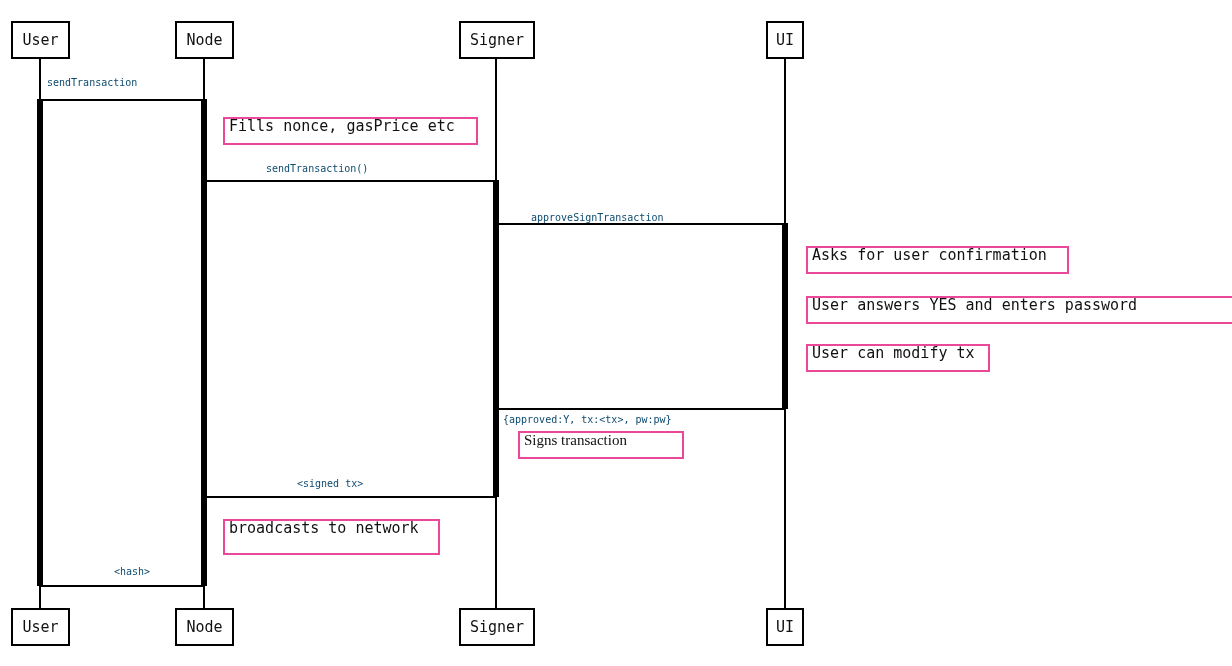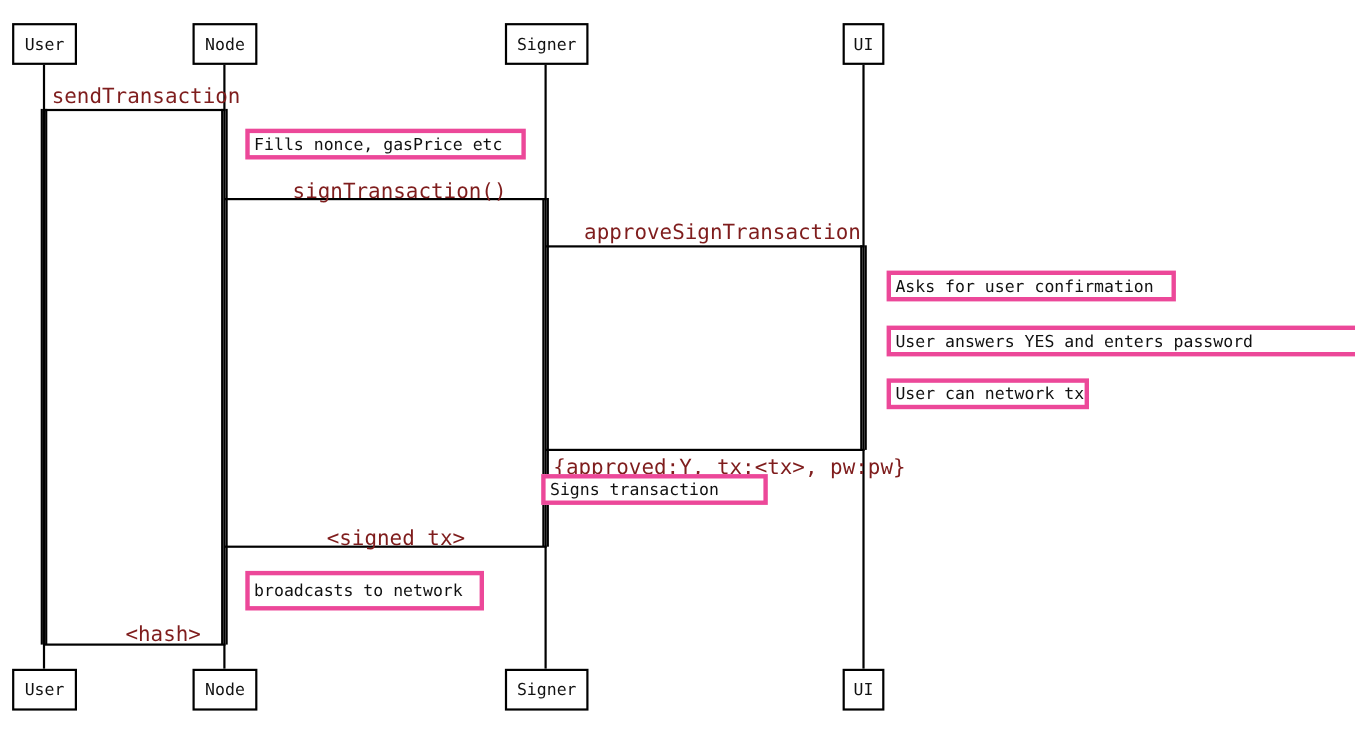--- a/index.html
+++ b/index.html
@@ -53,41 +53,41 @@
 
   
   .message {
     position: absolute;
     height: 2px;
     background: #000000;
     z-index: 3;
   }
   .message-label {
     position: absolute;
-    font-size: 19px;
-    color: #7f1d1d;
+    font-size: 10px;
+    color: #0c4a6e;
     white-space: nowrap;
     z-index: 4;
     text-align: center;
   }
 
   
   .note {
     position: absolute;
     box-sizing: border-box;
-    border: 4px solid #ec4899;
+    border: 2px solid #ec4899;
     background: #ffffff;
     font-size: 15px;
     color: #111111;
     white-space: nowrap;
     overflow: visible;
     z-index: 6;
     line-height: 1;
     display: flex;
-    align-items: center;
+    align-items: flex-start;
   }
   .note > span {
     display: block;
     padding-left: 4px;
     margin-right: -6px;
   }
 </style>
 </head>
 <body>
 
@@ -96,42 +96,42 @@
     <div class="lifeline" style="left: 203px; top: 57px; height: 551px;"></div>
     <div class="lifeline" style="left: 495px; top: 57px; height: 551px;"></div>
     <div class="lifeline" style="left: 784px; top: 57px; height: 551px;"></div>
     <div class="activation" style="left: 37px; top: 99px; width: 6px; height: 487px;"></div>
     <div class="activation" style="left: 201px; top: 99px; width: 6px; height: 487px;"></div>
     <div class="activation" style="left: 493px; top: 180px; width: 6px; height: 317px;"></div>
     <div class="activation" style="left: 782px; top: 223px; width: 6px; height: 186px;"></div>
     <div class="message" style="left: 40px; top: 99px; width: 165px;"></div>
     <div class="message-label" style="left: 47px; top: 77px;">sendTransaction</div>
     <div class="message" style="left: 204px; top: 180px; width: 293px;"></div>
-    <div class="message-label" style="left: 266px; top: 163px;">signTransaction()</div>
+    <div class="message-label" style="left: 266px; top: 163px;">sendTransaction()</div>
     <div class="message" style="left: 496px; top: 223px; width: 290px;"></div>
-    <div class="message-label" style="left: 531px; top: 200px;">approveSignTransaction</div>
+    <div class="message-label" style="left: 531px; top: 212px;">approveSignTransaction</div>
     <div class="message" style="left: 496px; top: 408px; width: 290px;"></div>
     <div class="message-label" style="left: 503px; top: 390px; margin-top: 24px;">{approved:Y, tx:&lt;tx&gt;, pw:pw}</div>
     <div class="message" style="left: 204px; top: 496px; width: 293px;"></div>
     <div class="message-label" style="left: 297px; top: 478px;">&lt;signed tx&gt;</div>
     <div class="message" style="left: 40px; top: 585px; width: 165px;"></div>
     <div class="message-label" style="left: 92px; top: 566px; margin-left: 22px;">&lt;hash&gt;</div>
     <div class="note" style="left: 223px; top: 117px; width: 255px; height: 28px;">
       <span>Fills nonce, gasPrice etc</span>
     </div>
     <div class="note" style="left: 806px; top: 246px; width: 263px; height: 28px;">
       <span>Asks for user confirmation</span>
     </div>
     <div class="note" style="left: 806px; top: 296px; width: 432px; height: 28px;">
       <span>User answers YES and enters password</span>
     </div>
     <div class="note" style="left: 806px; top: 344px; width: 184px; height: 28px;">
-      <span>User can network tx</span>
+      <span>User can modify tx</span>
     </div>
-    <div class="note" style="left: 492px; top: 431px; width: 206px; height: 28px;">
+    <div class="note" style="left: 518px; top: 431px; width: 166px; height: 28px; font-family: Liberation Serif, serif;">
       <span>Signs transaction</span>
     </div>
     <div class="note" style="left: 223px; top: 519px; width: 217px; height: 36px;">
       <span>broadcasts to network</span>
     </div>
     <div class="participant" style="left: 11px; top: 21px; width: 59px; height: 38px;">
       <span>User</span>
     </div>
     <div class="participant" style="left: 11px; top: 608px; width: 59px; height: 38px;">
       <span>User</span>

